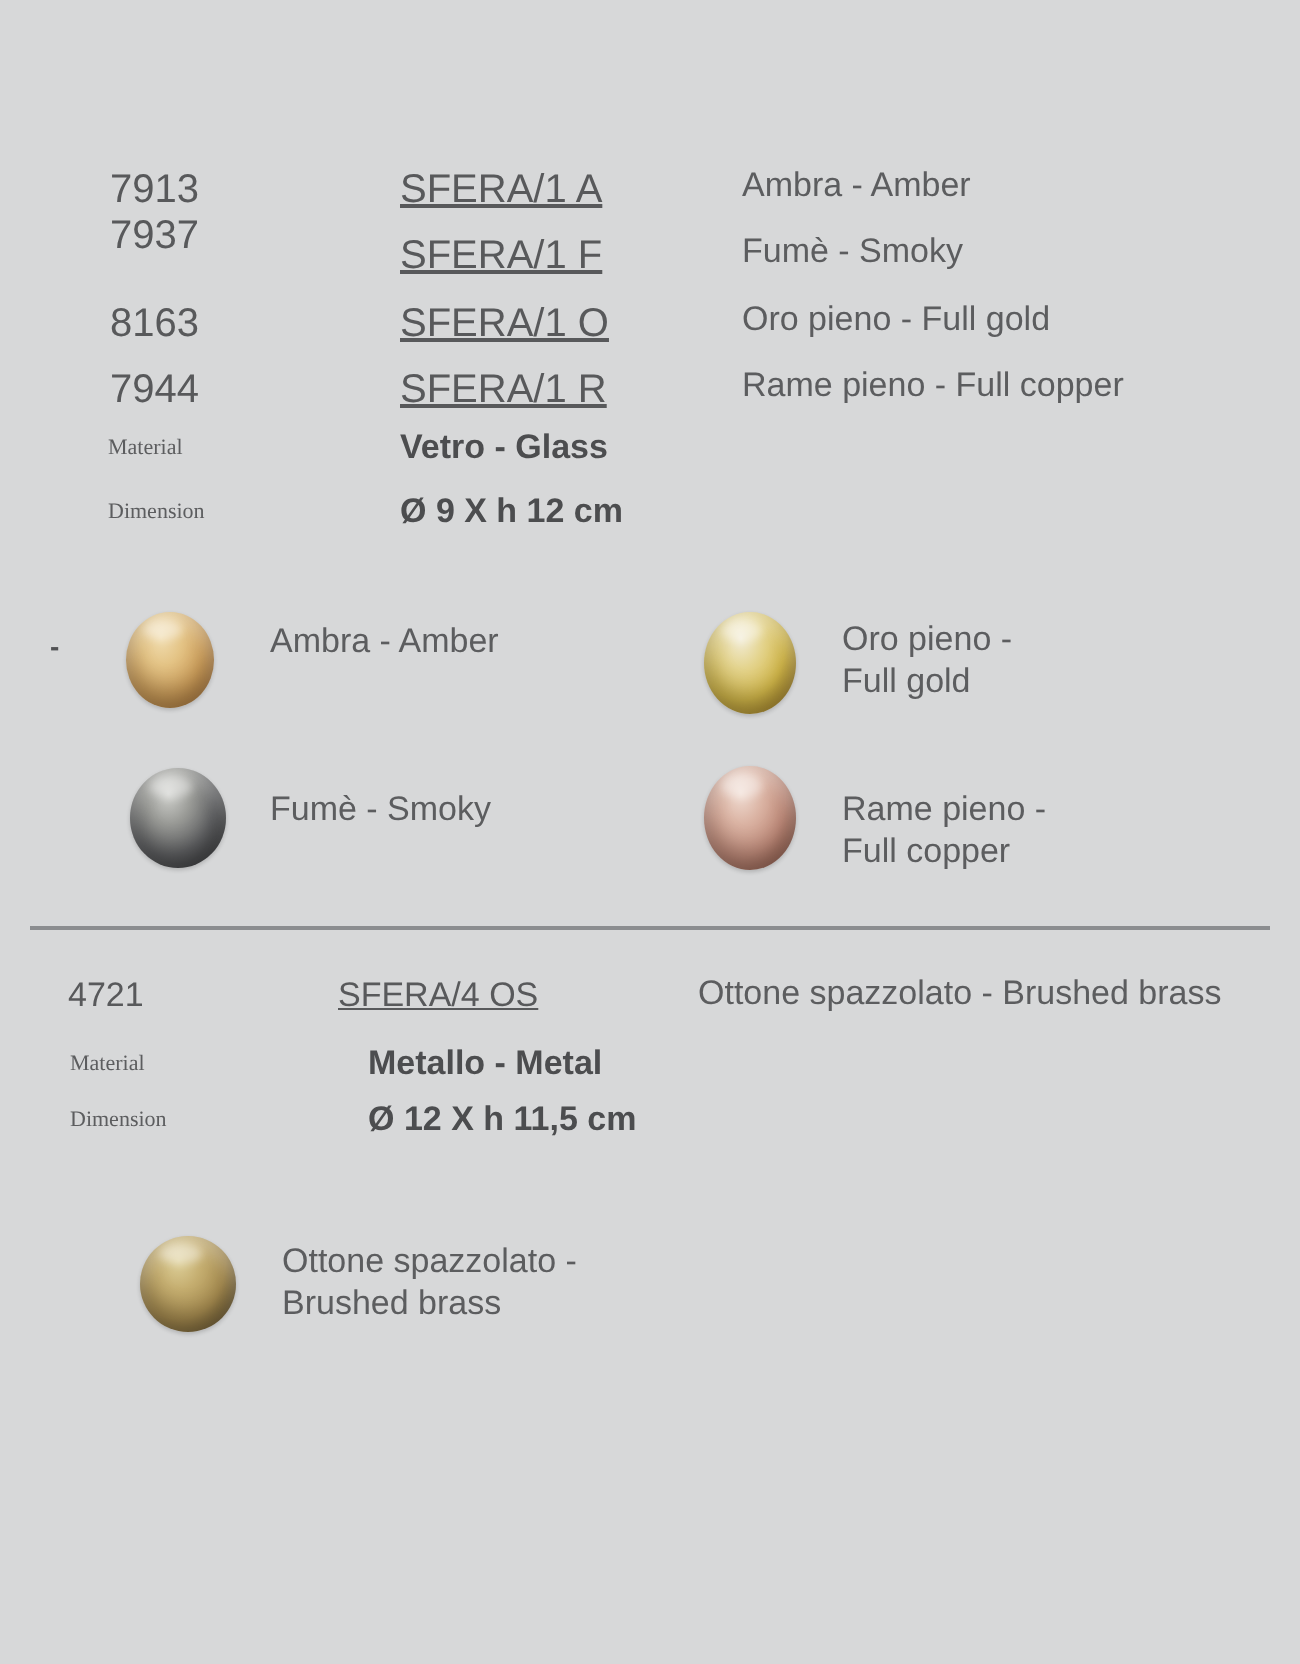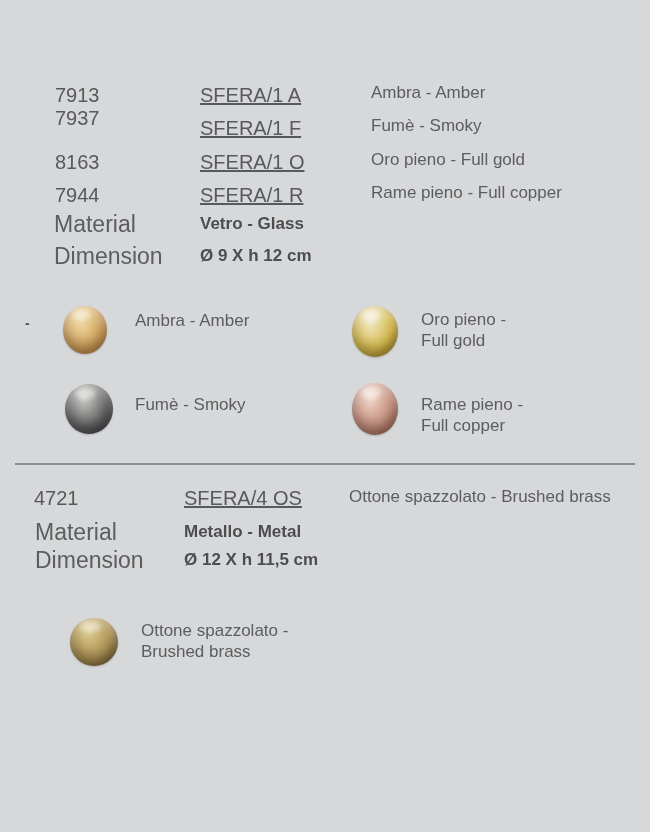--- a/index.html
+++ b/index.html
@@ -8,23 +8,23 @@
     width:650px;height:832px;
     background:#d7d8d9;
     font-family:"Liberation Sans","DejaVu Sans",sans-serif;
     color:#595a5c;
     overflow:hidden;
   }
   .t{position:absolute;line-height:20px;white-space:pre-line;}
   .code{font-size:20px;color:#58595b;}
   .name{font-size:20px;color:#58595b;text-decoration:underline;}
   .finish{font-size:17px;color:#5c5d5f;}
-  .lbl{font-size:23px;color:#5c5d5f;}
+  .lbl{font-size:11px;color:#5c5d5f;font-family:Liberation Serif, serif;}
   .val{font-size:17px;font-weight:bold;color:#4c4d4f;}
-  .code-lg{font-size:20px;}
+  .code-lg{font-size:17px;}
   .swlabel{font-size:17px;line-height:21px;color:#5c5d5f;}
   .dash{font-size:14px;font-weight:bold;color:#515254;line-height:6px;}
   .divider{position:absolute;left:15px;top:463px;width:620px;height:2px;background:#8b8d90;}
   .sphere{
     position:absolute;border-radius:50%;
     box-shadow:inset 0 -8px 12px rgba(0,0,0,.28),
                inset 0 6px 8px rgba(255,255,255,.30),
                0 1px 2px rgba(0,0,0,.18);
   }
   .sphere::after{
@@ -84,21 +84,21 @@
 Full copper</div>
     </div>
 
   </div>
 
   <div class="divider"></div>
 
   <div>
 
     <div class="t code code-lg" style="left:34px;top:488px">4721</div>
-    <div class="t name code-lg" style="left:184px;top:488px">SFERA/4 OS</div>
+    <div class="t name code-lg" style="left:169px;top:488px">SFERA/4 OS</div>
     <div class="t finish" style="left:349px;top:487px">Ottone spazzolato - Brushed brass</div>
 
     <div class="t lbl" style="left:35px;top:522px">Material</div>
     <div class="t val" style="left:184px;top:522px">Metallo - Metal</div>
     <div class="t lbl" style="left:35px;top:550px">Dimension</div>
     <div class="t val" style="left:184px;top:550px">Ø 12 X h 11,5 cm</div>
 
     <div>
       <div class="sphere" style="left: 70px; top: 618px; width: 48px; height: 48px; background: radial-gradient(at 40% 26%, rgb(222, 208, 154) 0%, rgb(197, 174, 112) 28%, rgb(167, 140, 80) 58%, rgb(111, 92, 52) 84%, rgb(78, 65, 36) 100%);"></div>
       <div class="t swlabel" style="left:141px;top:620px">Ottone spazzolato -

